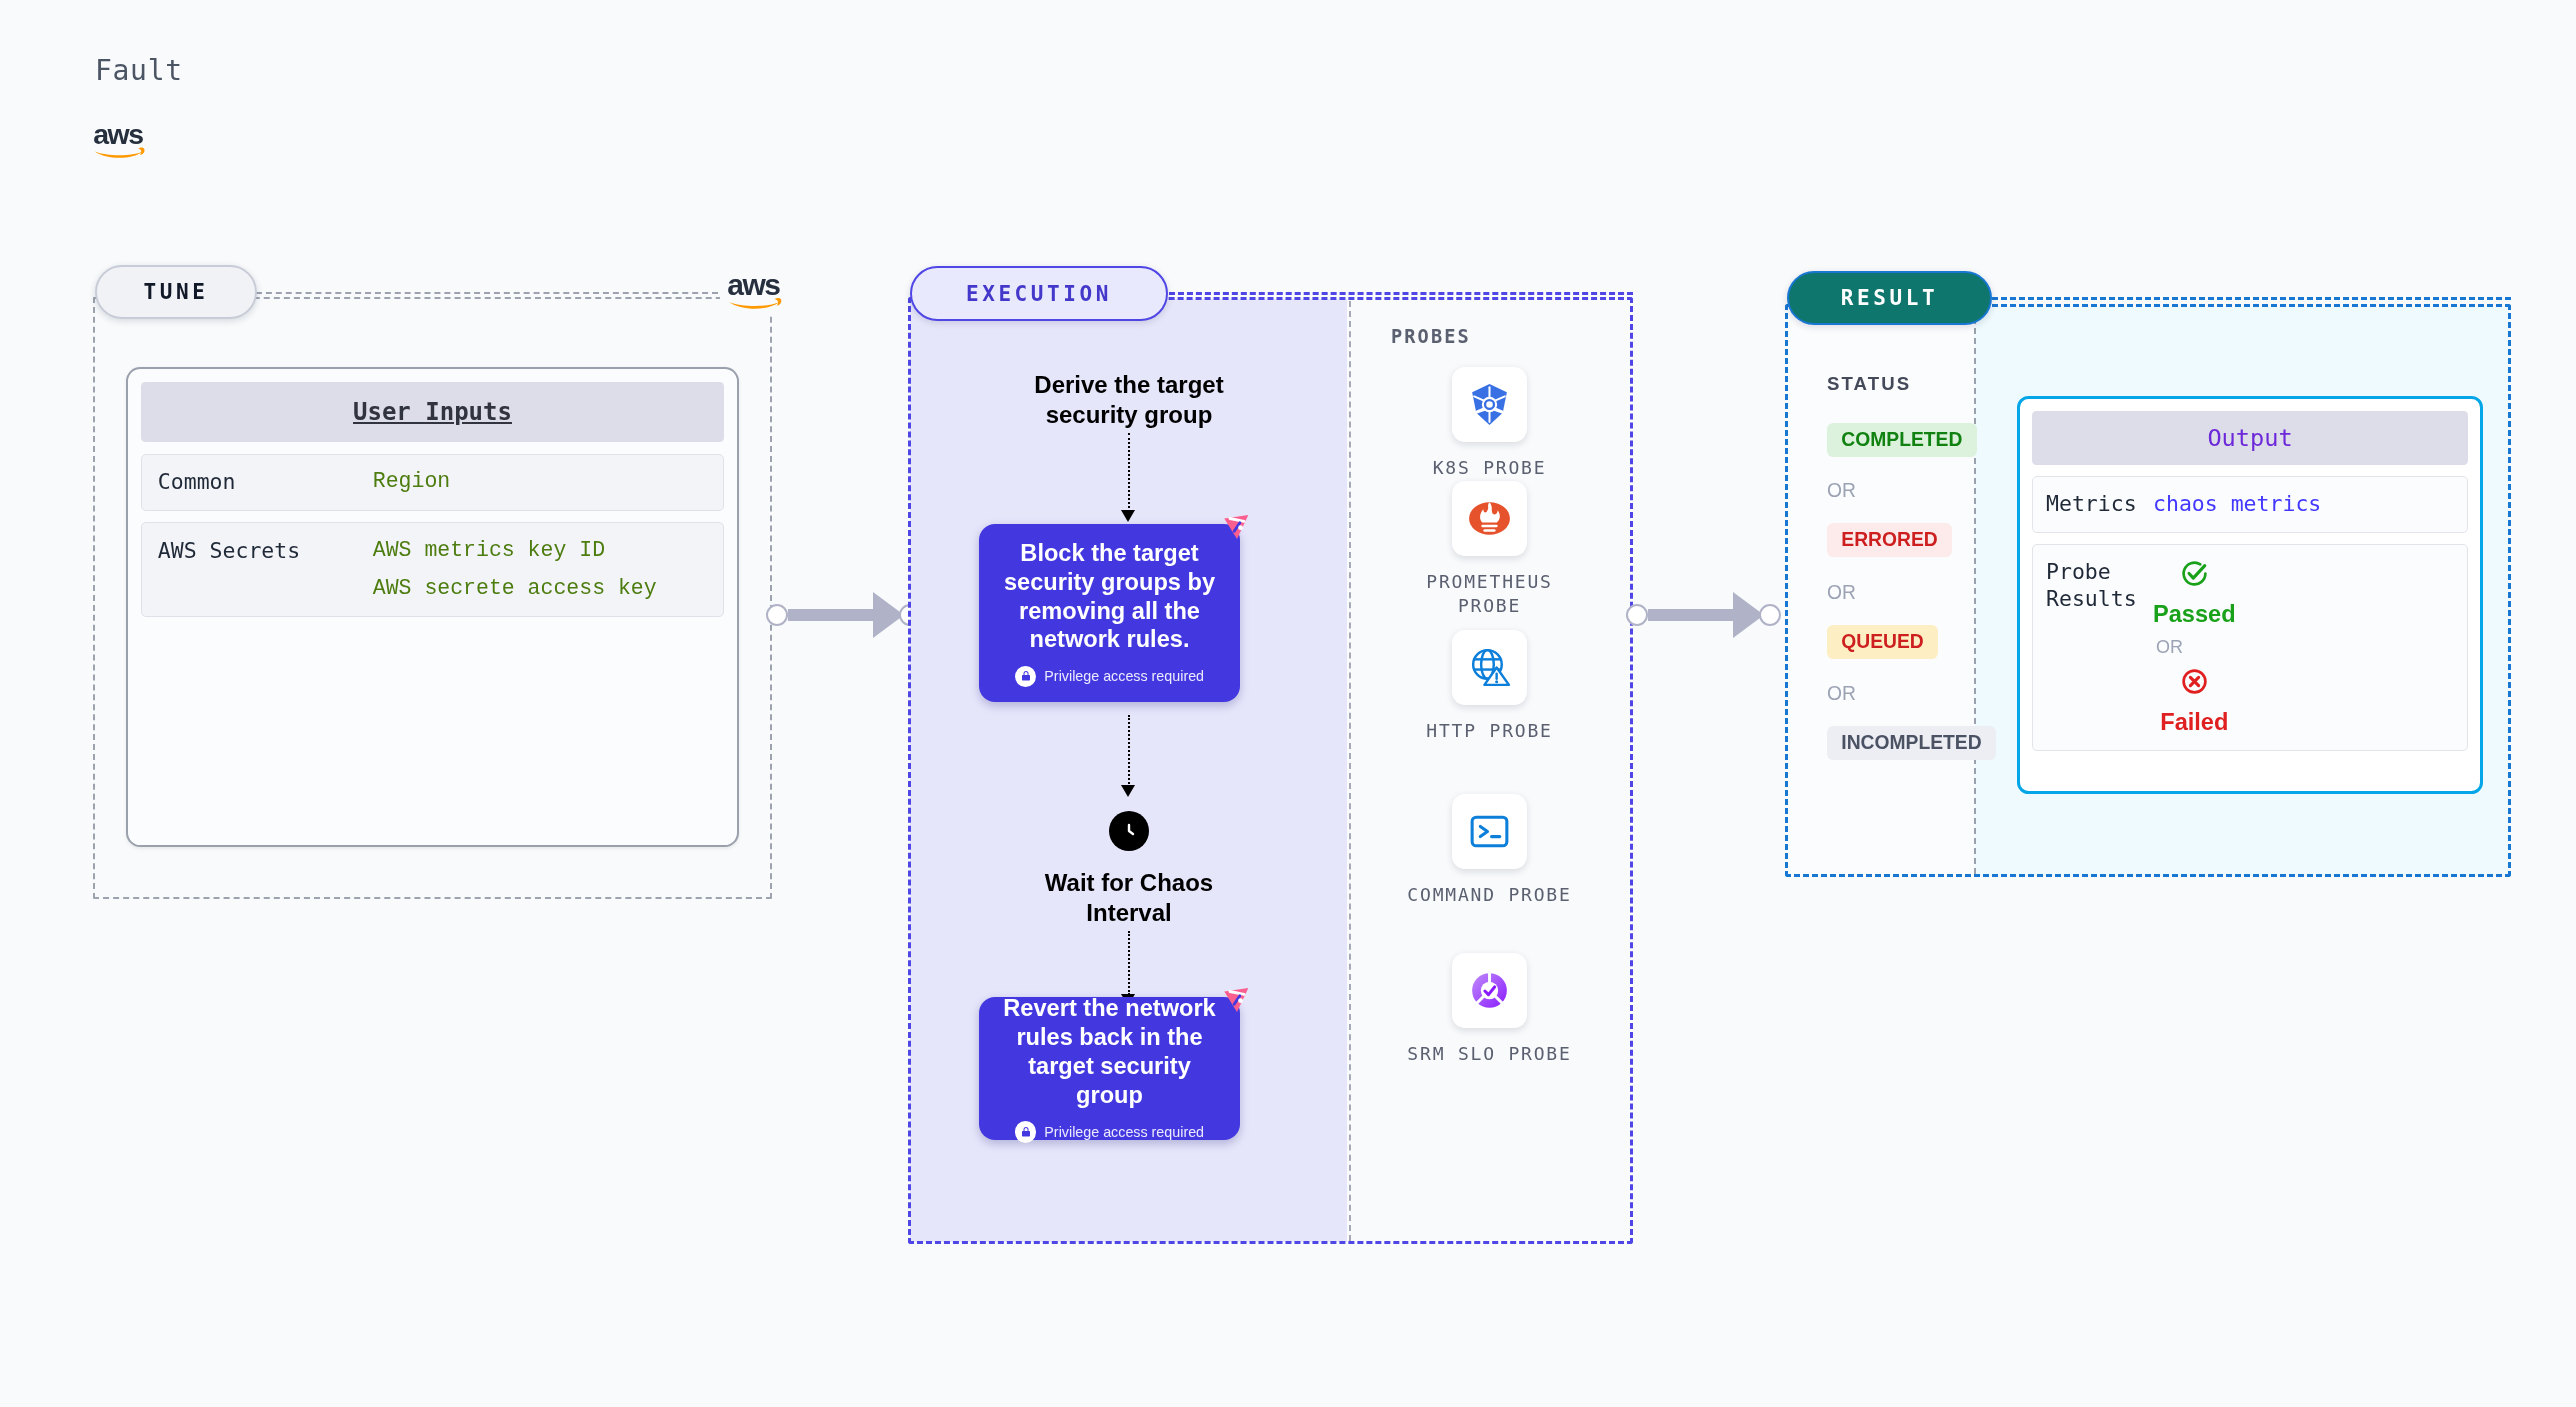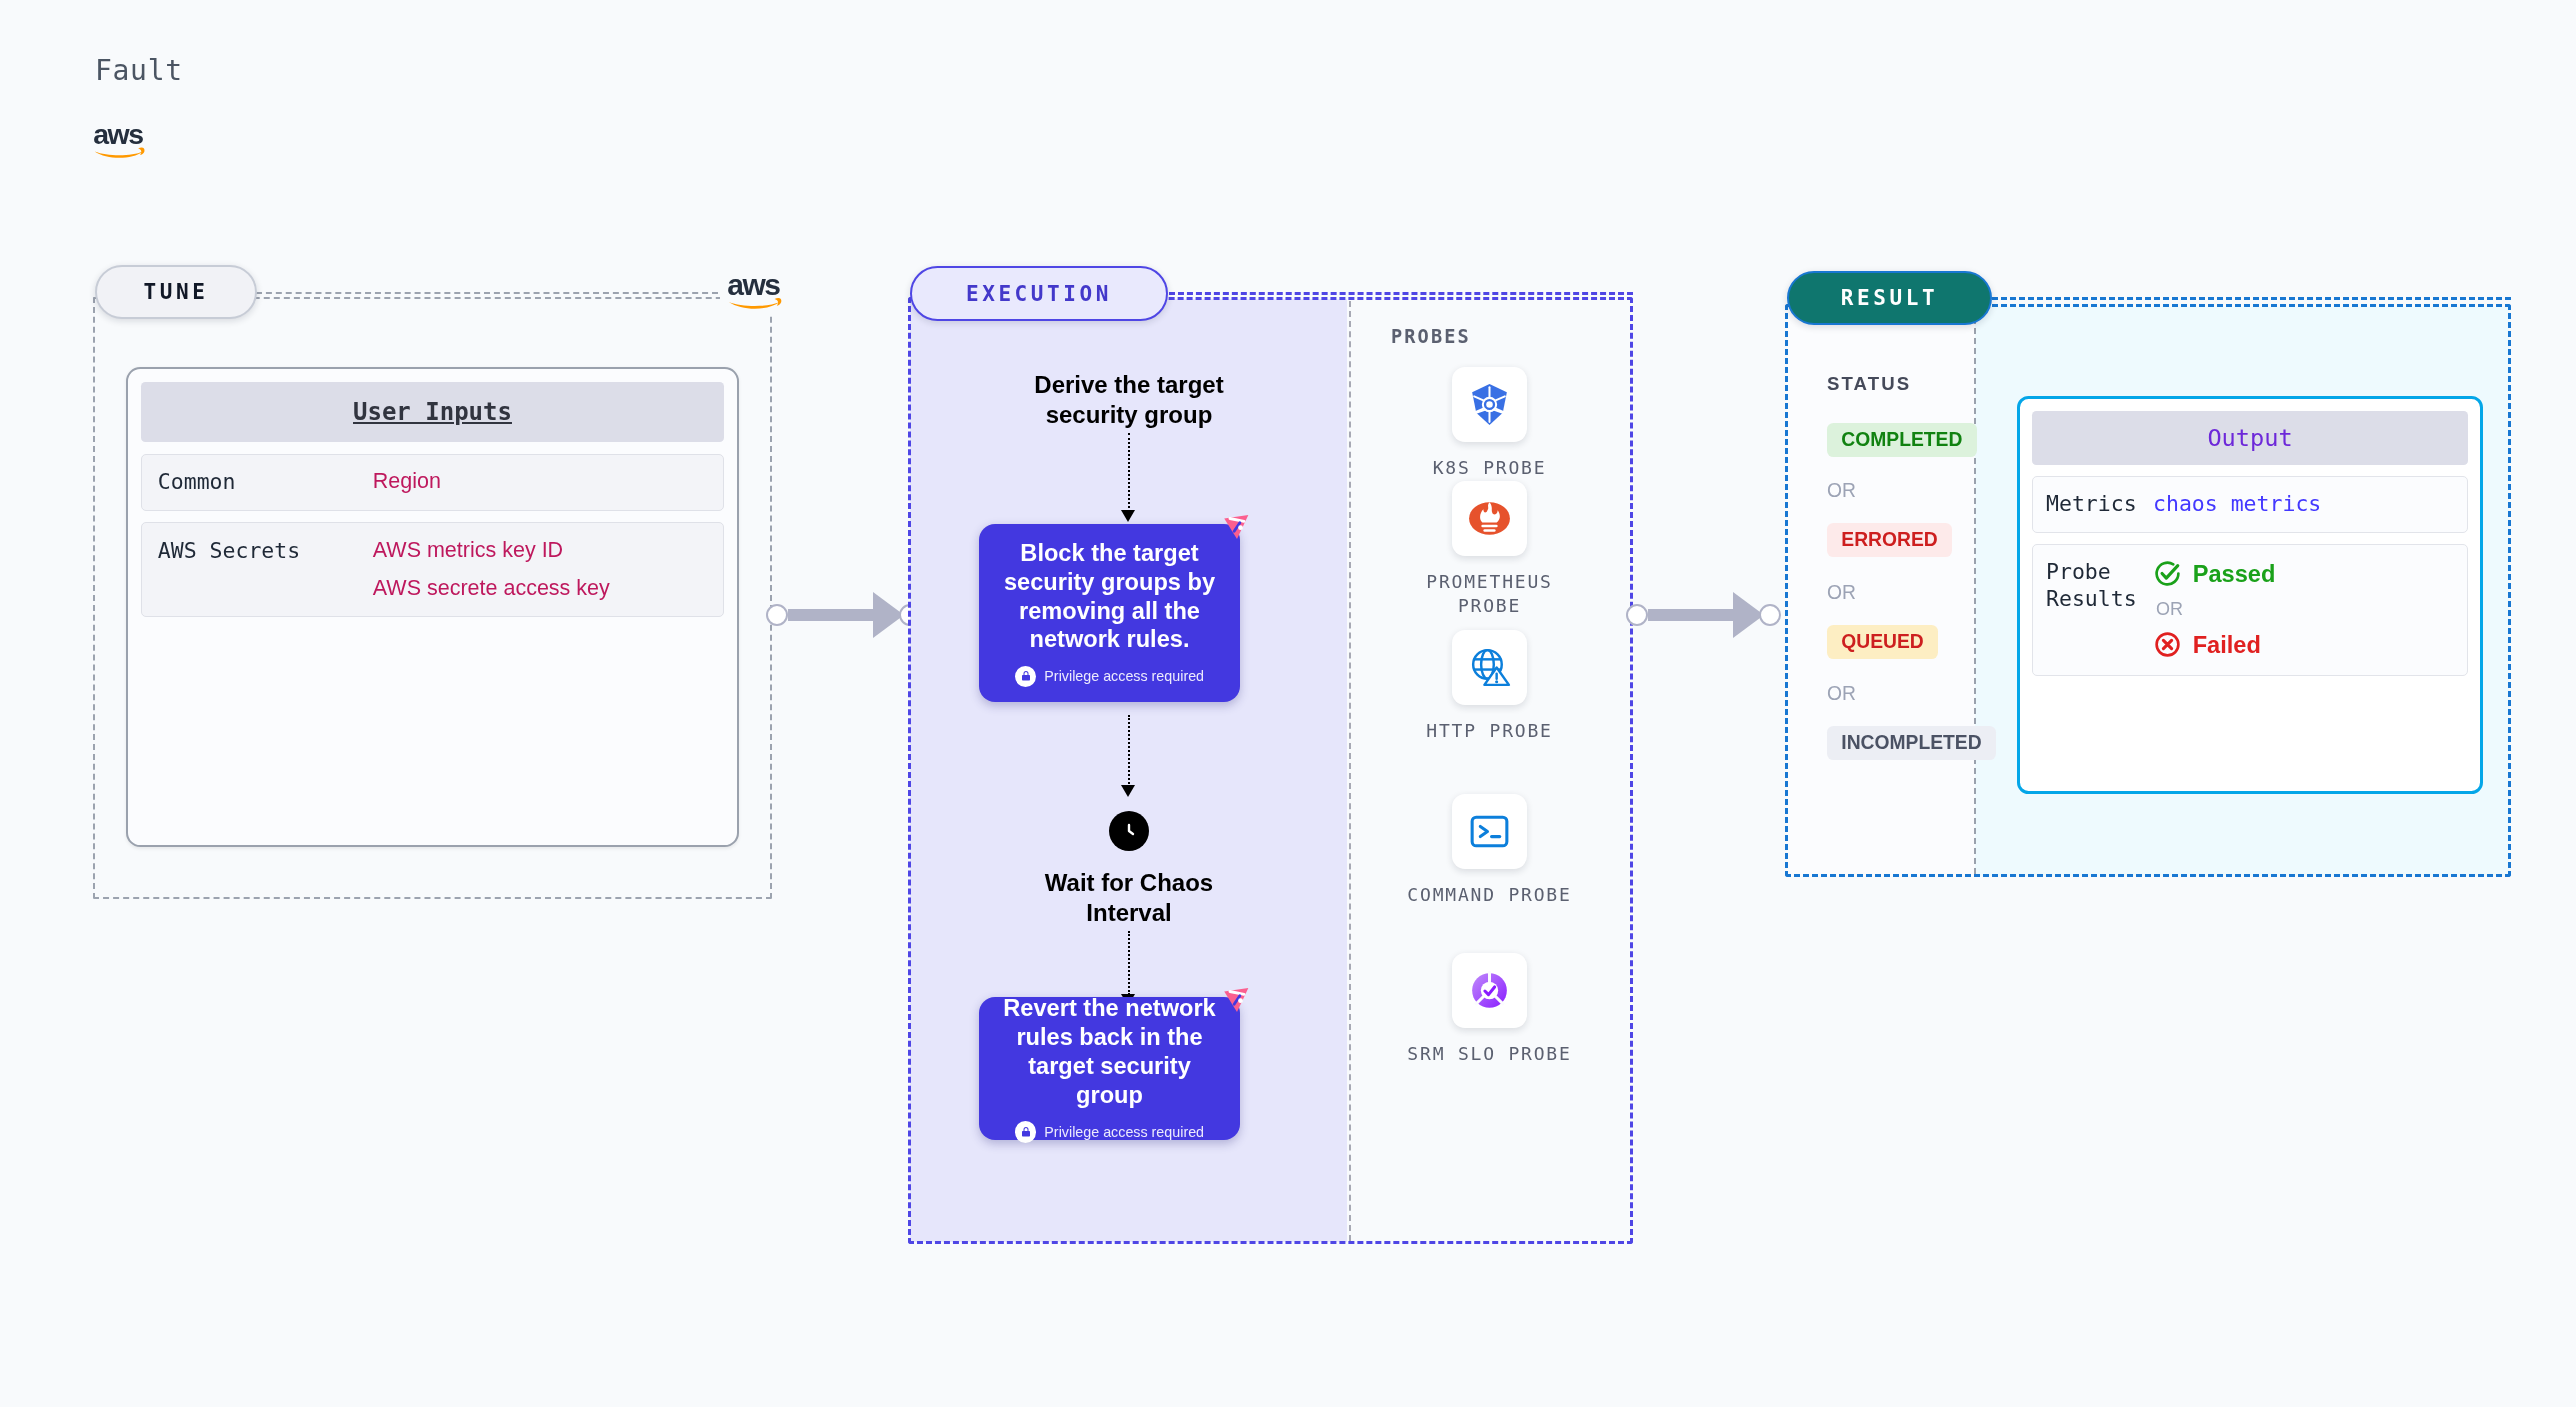--- a/index.html
+++ b/index.html
@@ -58,22 +58,22 @@
     margin-top:11.5px;background:#f3f4f8;border:1.4px solid #dfe1e8;border-radius:5px;
     display:flex;padding:15.8px 14.3px 15.8px 15.8px;box-sizing:border-box;
   }
   .ui-label{
     width:215px;flex:none;
     font-family:"DejaVu Sans Mono","Liberation Mono",monospace;
     font-size:21.5px;color:#1f2937;line-height:1.1;
   }
   .ui-vals{display:flex;flex-direction:column;gap:15.8px;}
   .ui-val{
-    font-family:Liberation Sans, sans-serif;
-    font-size:21.5px;color:#be185d;line-height:1.05;white-space:nowrap;
+    font-family:Liberation Mono, monospace;
+    font-size:21.5px;color:#4d7c0f;line-height:1.05;white-space:nowrap;
   }
 
   
   #exec-panel{
     left:908px;top:297px;width:725px;height:947px;
     border:3.6px dashed #4f46e5;border-radius:2.9px;
   }
   #exec-fill{position:absolute;left:910px;top:299px;width:437px;height:943px;background:#e6e6fb;}
   #probes-fill{position:absolute;left:1350px;top:299px;width:281px;height:943px;background:#f8fafc;}
   #probes-div{position:absolute;left:1349px;top:301px;width:0;height:940px;border-left:2.1px dashed #a7a9b4;}
@@ -166,21 +166,21 @@
   }
   .out-label{
     width:107px;flex:none;
     font-family:"DejaVu Sans Mono","Liberation Mono",monospace;
     font-size:21.5px;color:#1f2937;line-height:1.25;
   }
   .out-val-mono{
     font-family:"DejaVu Sans Mono","Liberation Mono",monospace;
     font-size:21.5px;color:#4338ff;
   }
-  .pr-line{display:flex;align-items:center;gap:10.7px;}
+  .pr-line{display:flex;align-items:center;gap:10.7px;flex-direction:column;}
   .pr-text{font-size:23.6px;font-weight:bold;}
   .pr-or{font-size:18px;color:#9ca3b5;margin:9.3px 0 9.3px 2.9px;}
 
   
   .conn{position:absolute;display:flex;align-items:center;}
   .conn .dotc{width:18px;height:18px;border-radius:50%;background:#fff;border:2.9px solid #b0b3c7;flex:none;}
   .conn .bar{height:11.5px;background:#b0b3c7;flex:none;}
   .conn .head{width:0;height:0;border-top:23.6px solid transparent;border-bottom:23.6px solid transparent;border-left:31.5px solid #b0b3c7;flex:none;margin-left:-1.4px;}
   .dash-link{position:absolute;border-top:2.9px dashed;height:0;}
 </style>

